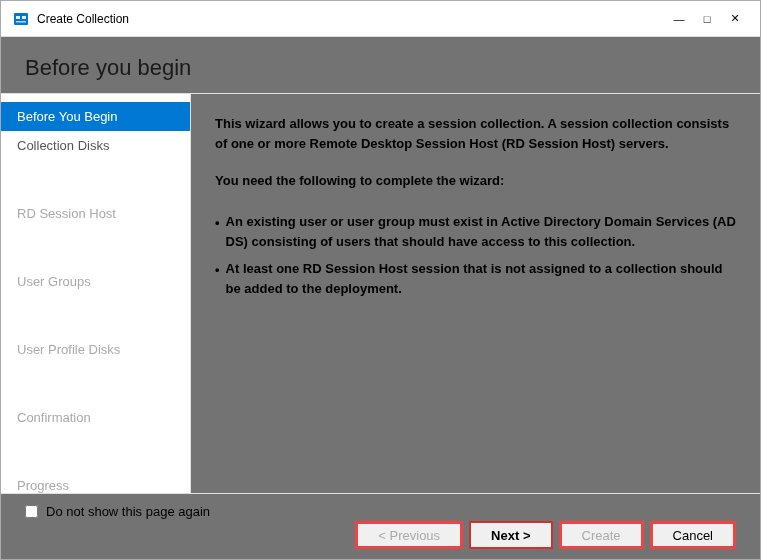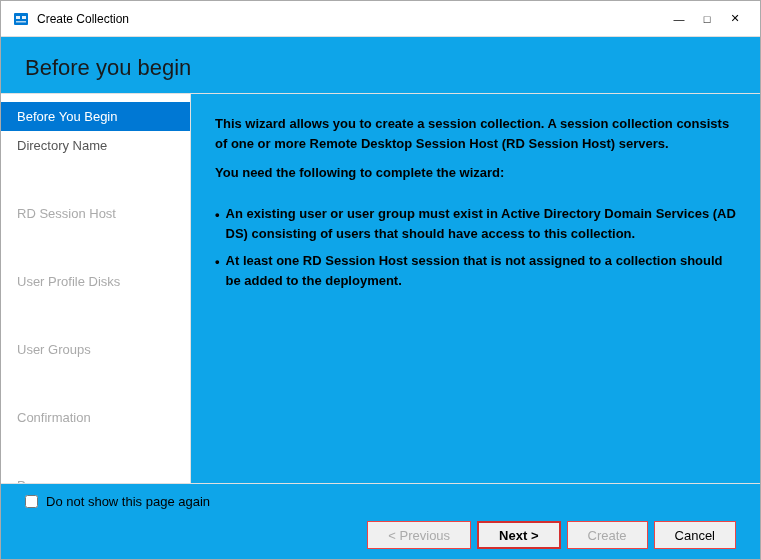--- a/index.html
+++ b/index.html
@@ -8,21 +8,21 @@
       font-size: 13px;
       background: #f0f0f0;
       display: flex;
       align-items: center;
       justify-content: center;
       min-height: 100vh;
     }
     .window {
       width: 761px;
       height: 560px;
-      background: #0ea5e9;
+      background: #737373;
       border: 1px solid #aaa;
       box-shadow: 2px 2px 10px rgba(0,0,0,0.3);
       display: flex;
       flex-direction: column;
     }
     .title-bar {
       background: #fff;
       border-bottom: 1px solid #ddd;
       padding: 8px 12px;
       display: flex;
@@ -103,20 +103,21 @@
       font-weight: bold;
     }
     .intro-text {
       font-size: 13px;
       color: #000;
       line-height: 1.5;
     }
     .requirements-title {
       font-size: 13px;
       color: #000;
+      margin-top: 8px;
     }
     .requirements-list {
       list-style: none;
       padding: 0;
       margin-top: 8px;
     }
     .requirements-list li {
       display: flex;
       align-items: flex-start;
       gap: 6px;
@@ -127,21 +128,21 @@
     }
     .bullet {
       flex-shrink: 0;
       margin-top: 1px;
     }
     .footer-area {
       border-top: 1px solid #e0e0e0;
       padding: 10px 24px;
       display: flex;
       flex-direction: column;
-      gap: 12px;
+      gap: 2px;
     }
     .checkbox-row {
       display: flex;
       align-items: center;
       gap: 8px;
       font-size: 13px;
       color: #000;
     }
     .checkbox-row input[type="checkbox"] {
       width: 13px;
@@ -149,21 +150,21 @@
       cursor: pointer;
     }
     .button-row {
       display: flex;
       justify-content: flex-end;
       gap: 6px;
     }
     .btn {
       padding: 5px 20px;
       font-size: 13px;
-      border: 1px solid #ef4444;
+      border: 3px solid #ef4444;
       background: #f0f0f0;
       cursor: pointer;
       min-width: 75px;
       height: 28px;
       display: flex;
       align-items: center;
       justify-content: center;
     }
     .btn:disabled {
       color: #aaa;
@@ -201,30 +202,30 @@
     <h1>Before you begin</h1>
   </div>
 
   <div class="content-area">
 
     <div class="sidebar">
       <div class="sidebar-item active">
         <span>Before You Begin</span>
       </div>
       <div class="sidebar-item">
-        <span>Directory Name</span>
+        <span>Collection Disks</span>
       </div>
       <div class="sidebar-item disabled">
         <span>RD Session Host</span>
       </div>
       <div class="sidebar-item disabled">
+        <span>User Groups</span>
+      </div>
+      <div class="sidebar-item disabled">
         <span>User Profile Disks</span>
-      </div>
-      <div class="sidebar-item disabled">
-        <span>User Groups</span>
       </div>
       <div class="sidebar-item disabled">
         <span>Confirmation</span>
       </div>
       <div class="sidebar-item disabled">
         <span>Progress</span>
       </div>
     </div>
 
     <div class="main-content">

